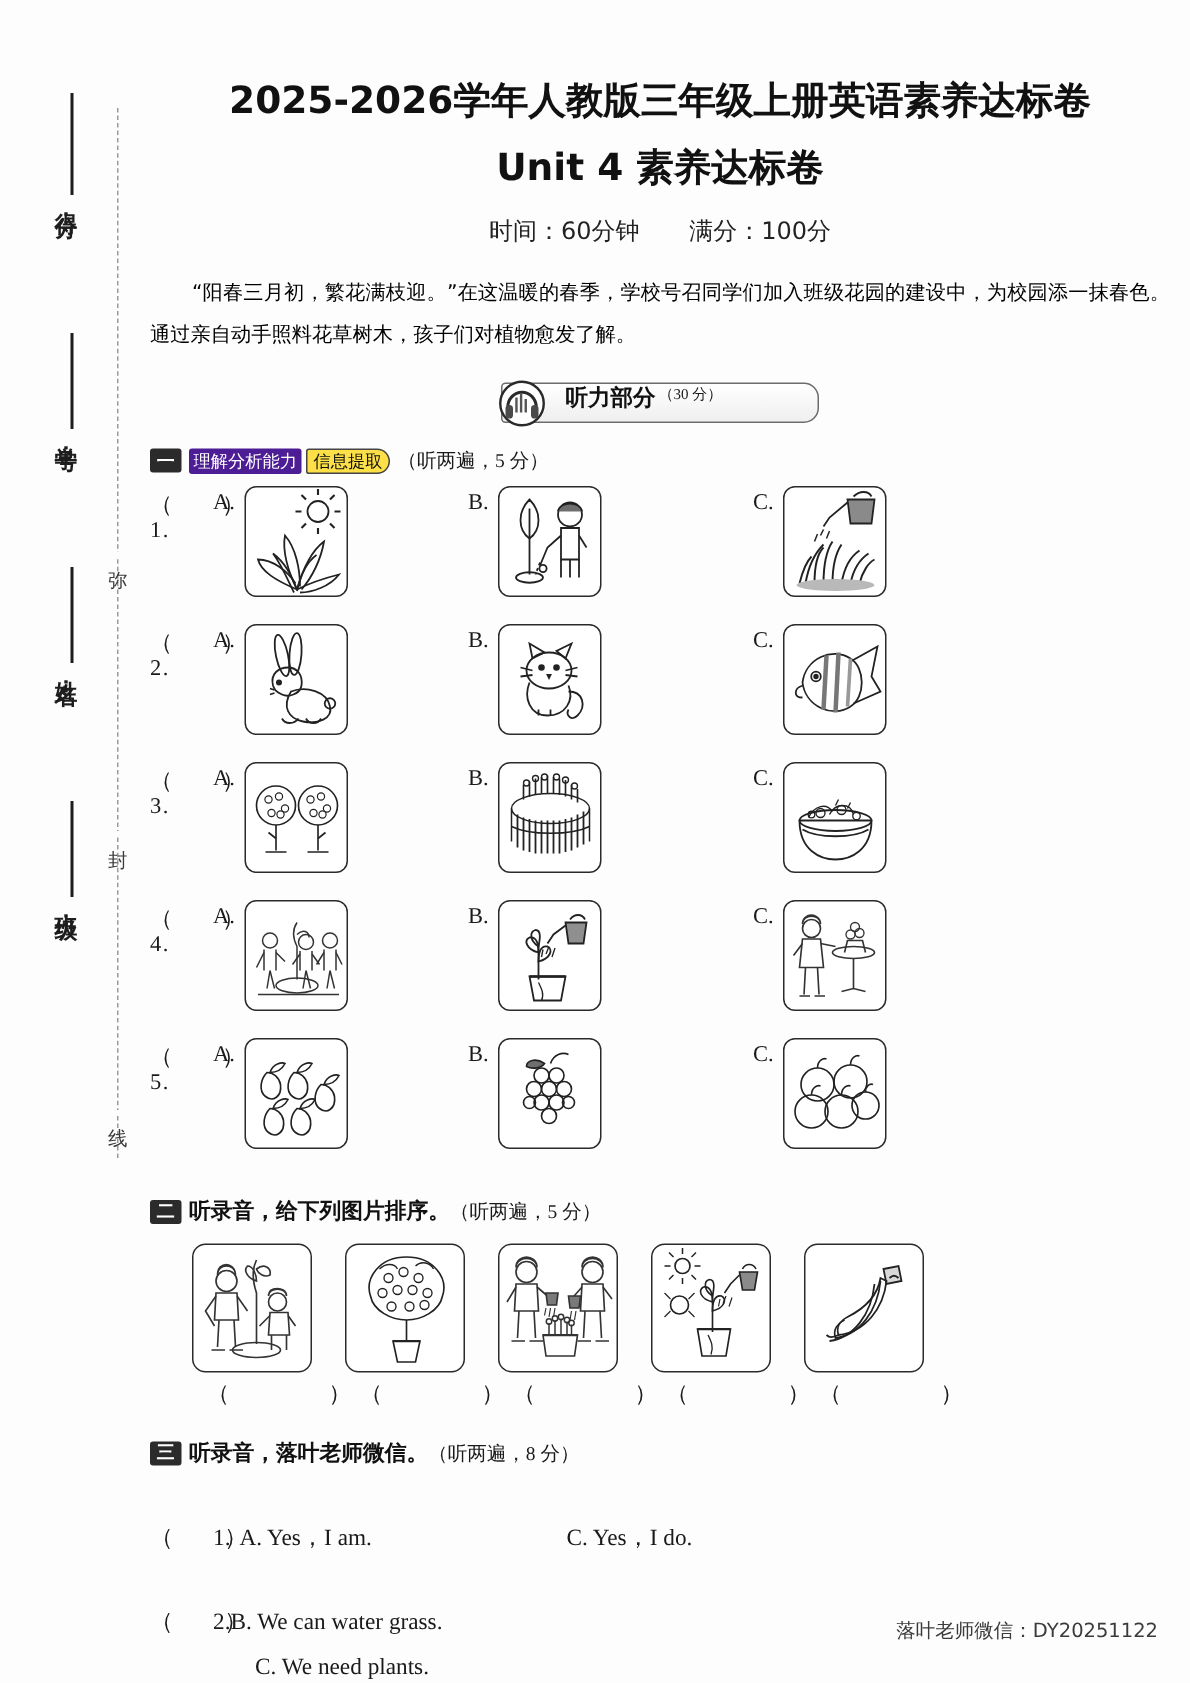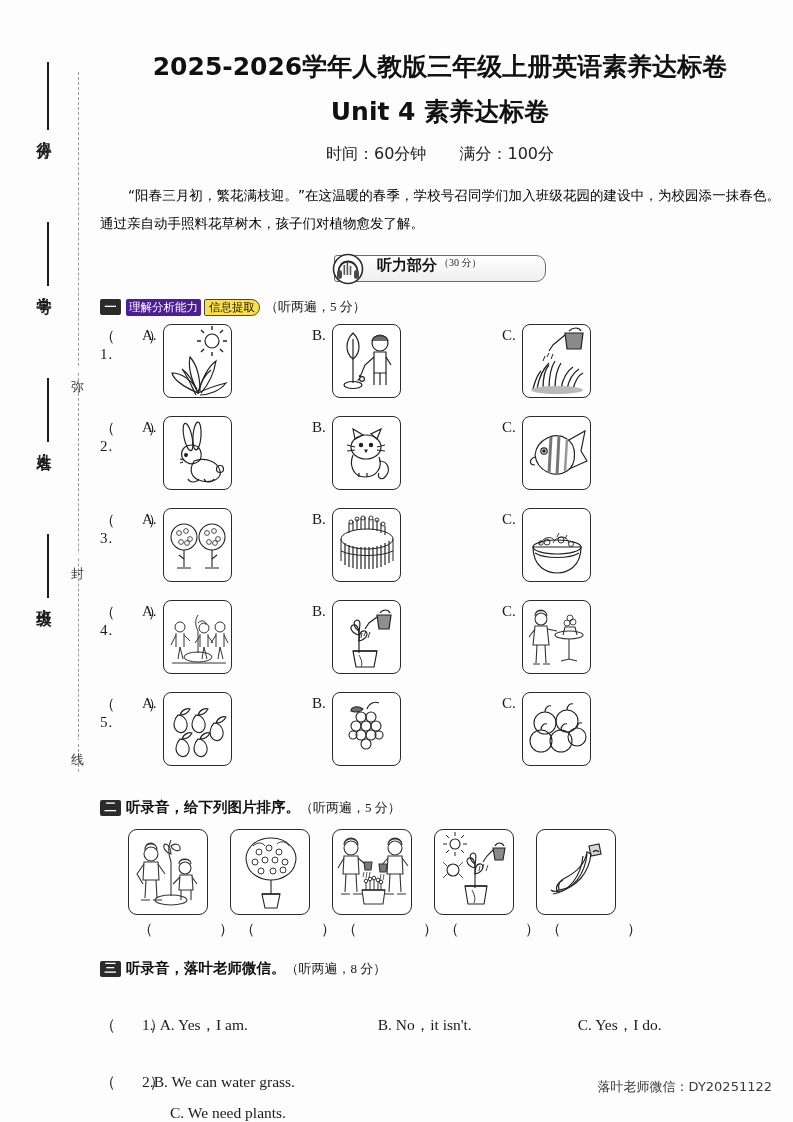--- a/index.html
+++ b/index.html
@@ -835,21 +835,20 @@
     <div class="section-head" style="margin-top:20px;">
       <span class="sec-num">三</span>
       <span class="sec-title">听录音，落叶老师微信。</span>
       <span class="sec-note">（听两遍，8 分）</span>
     </div>
 
     <div class="ans-row">
       <span class="ans-paren">（　　）</span>
       <span class="ans-num">1.</span>
       <span class="ans-opt" style="width:218px;margin-left:6px;">A. Yes，I am.</span>
-      <span class="ans-opt" style="width:200px;">B. No，it isn't.</span>
       <span class="ans-opt">C. Yes，I do.</span>
     </div>
 
     <div class="ans-row">
       <span class="ans-paren">（　　）</span>
       <span class="ans-num">2.</span>
       <span class="ans-opt">B. We can water grass.</span>
     </div>
 
     <div class="ans-sub">C. We need plants.</div>

